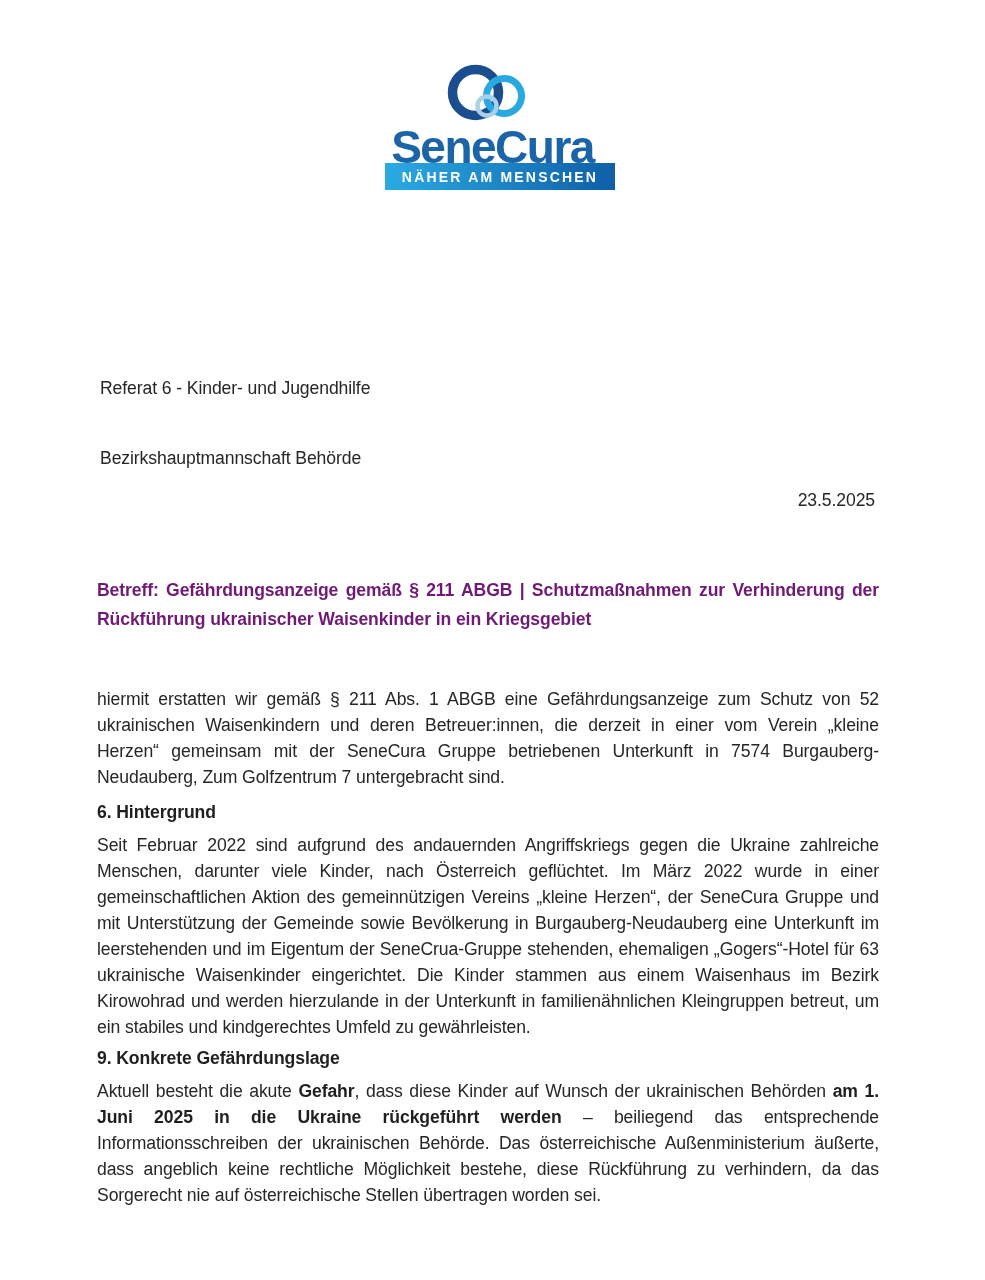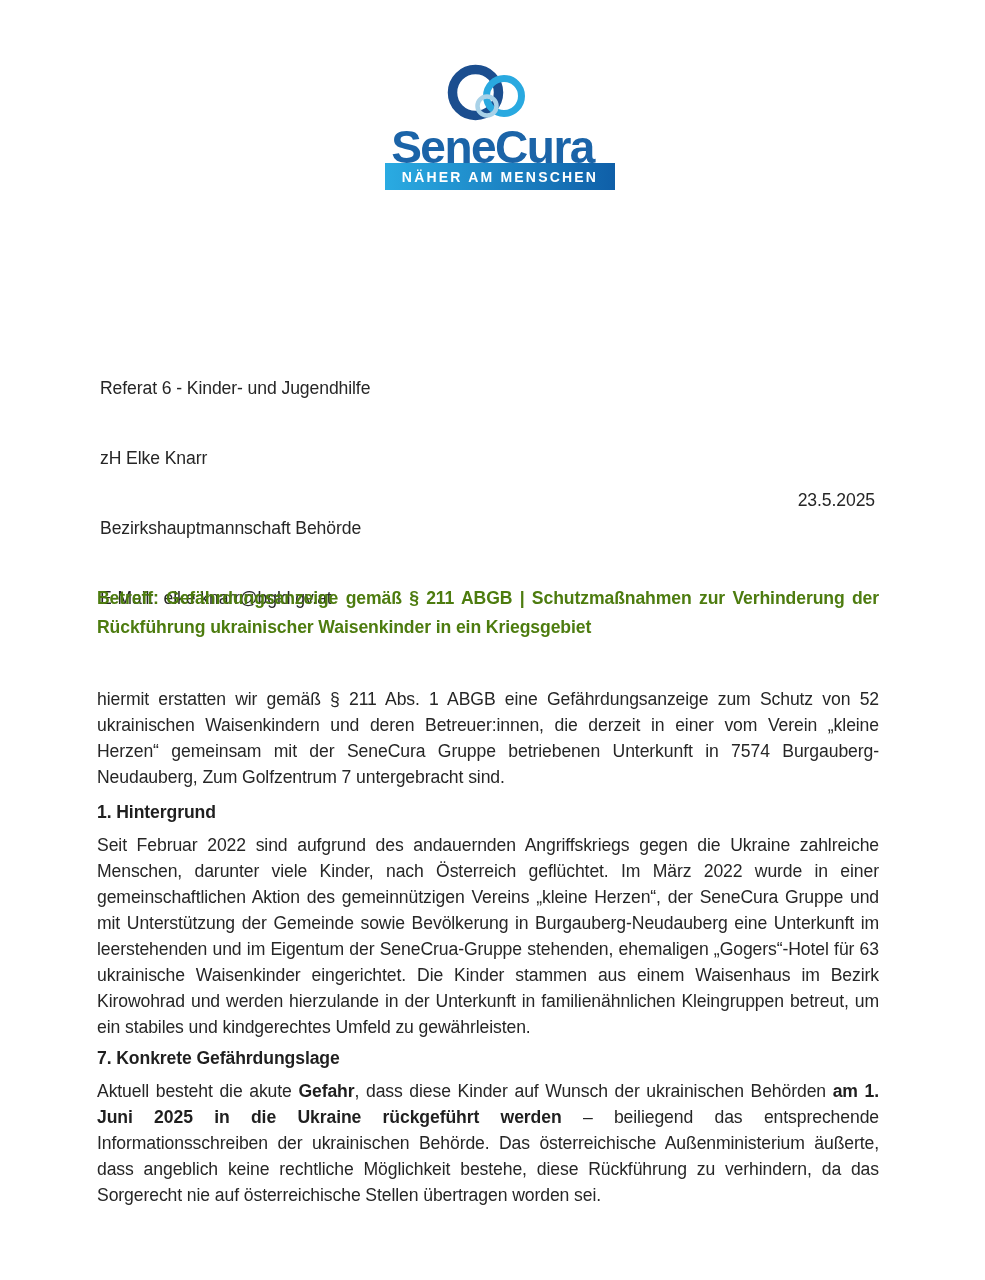--- a/index.html
+++ b/index.html
@@ -56,22 +56,21 @@
     font-size: 17.6px;
   }
   .subject {
     position: absolute;
     left: 97px; top: 576px;
     width: 782px;
     font-size: 17.6px;
     font-weight: bold;
     line-height: 29px;
     text-align: justify;
-    color: #4d7c0f;
-    margin-top: 8px;
+    color: #701a75;
   }
   .body-flow {
     position: absolute;
     left: 97px; top: 672px;
     width: 782px;
     font-size: 17.6px;
     line-height: 26px;
   }
   .body-flow p { margin: 0; }
   .salutation { margin: 0; }
@@ -99,33 +98,31 @@
       <circle cx="35.5" cy="34.5" r="23" fill="none" stroke-width="9.5" style="stroke: var(--ring-dark, #1b4e8f)"></circle>
       <circle cx="64" cy="38" r="17.5" fill="none" stroke-width="7" style="stroke: var(--ring-light, #29a9e0)"></circle>
       <circle cx="47" cy="48" r="9.5" fill="none" stroke-width="4.5" style="stroke: var(--ring-pale, #a9d2e8)"></circle>
     </svg>
     <div class="wordmark">SeneCura</div>
     <div class="banner">NÄHER AM MENSCHEN</div>
   </div>
 
   <div class="address">
     <div>Referat 6 - Kinder- und Jugendhilfe</div>
-    <div>zH Elke Knarr</div>
     <div>Bezirkshauptmannschaft Behörde</div>
-    <div>E-Mail:  elke.knarr@bgld.gv.at</div>
   </div>
 
   <div class="date">23.5.2025</div>
 
   <div class="subject">Betreff: Gefährdungsanzeige gemäß § 211 ABGB | Schutzmaßnahmen zur Verhinderung der Rückführung ukrainischer Waisenkinder in ein Kriegsgebiet</div>
 
   <div class="body-flow">
 
     <p class="para para-intro">hiermit erstatten wir gemäß § 211 Abs. 1 ABGB eine Gefährdungsanzeige zum Schutz von 52 ukrainischen Waisenkindern und deren Betreuer:innen, die derzeit in einer vom Verein „kleine Herzen“ gemeinsam mit der SeneCura Gruppe betriebenen Unterkunft in 7574 Burgauberg-Neudauberg, Zum Golfzentrum 7 untergebracht sind.</p>
 
-    <p class="h-sec h-sec1">1. Hintergrund</p>
+    <p class="h-sec h-sec1">6. Hintergrund</p>
     <p class="para para-sec1">Seit Februar 2022 sind aufgrund des andauernden Angriffskriegs gegen die Ukraine zahlreiche Menschen, darunter viele Kinder, nach Österreich geflüchtet. Im März 2022 wurde in einer gemeinschaftlichen Aktion des gemeinnützigen Vereins „kleine Herzen“, der SeneCura Gruppe und mit Unterstützung der Gemeinde sowie Bevölkerung in Burgauberg-Neudauberg eine Unterkunft im leerstehenden und im Eigentum der SeneCrua-Gruppe stehenden, ehemaligen „Gogers“-Hotel für 63 ukrainische Waisenkinder eingerichtet. Die Kinder stammen aus einem Waisenhaus im Bezirk Kirowohrad und werden hierzulande in der Unterkunft in familienähnlichen Kleingruppen betreut, um ein stabiles und kindgerechtes Umfeld zu gewährleisten.</p>
 
-    <p class="h-sec h-sec2">7. Konkrete Gefährdungslage</p>
+    <p class="h-sec h-sec2">9. Konkrete Gefährdungslage</p>
     <p class="para para-sec2"><span>Aktuell besteht die akute </span><strong>Gefahr</strong><span>, dass diese Kinder auf Wunsch der ukrainischen Behörden </span><strong>am 1. Juni 2025 in die Ukraine rückgeführt werden</strong><span> – beiliegend das entsprechende Informationsschreiben der ukrainischen Behörde. Das österreichische Außenministerium äußerte, dass angeblich keine rechtliche Möglichkeit bestehe, diese Rückführung zu verhindern, da das Sorgerecht nie auf österreichische Stellen übertragen worden sei.</span></p>
   </div>
 
 </div>
 
 </body></html>

